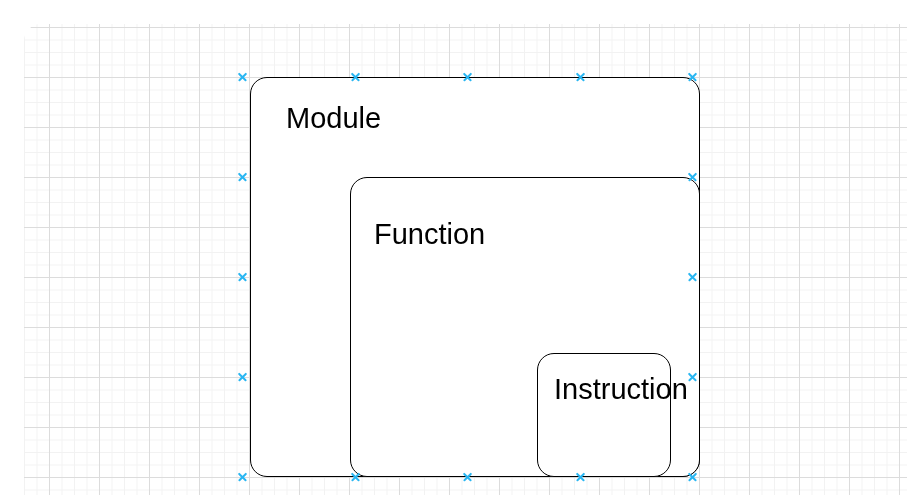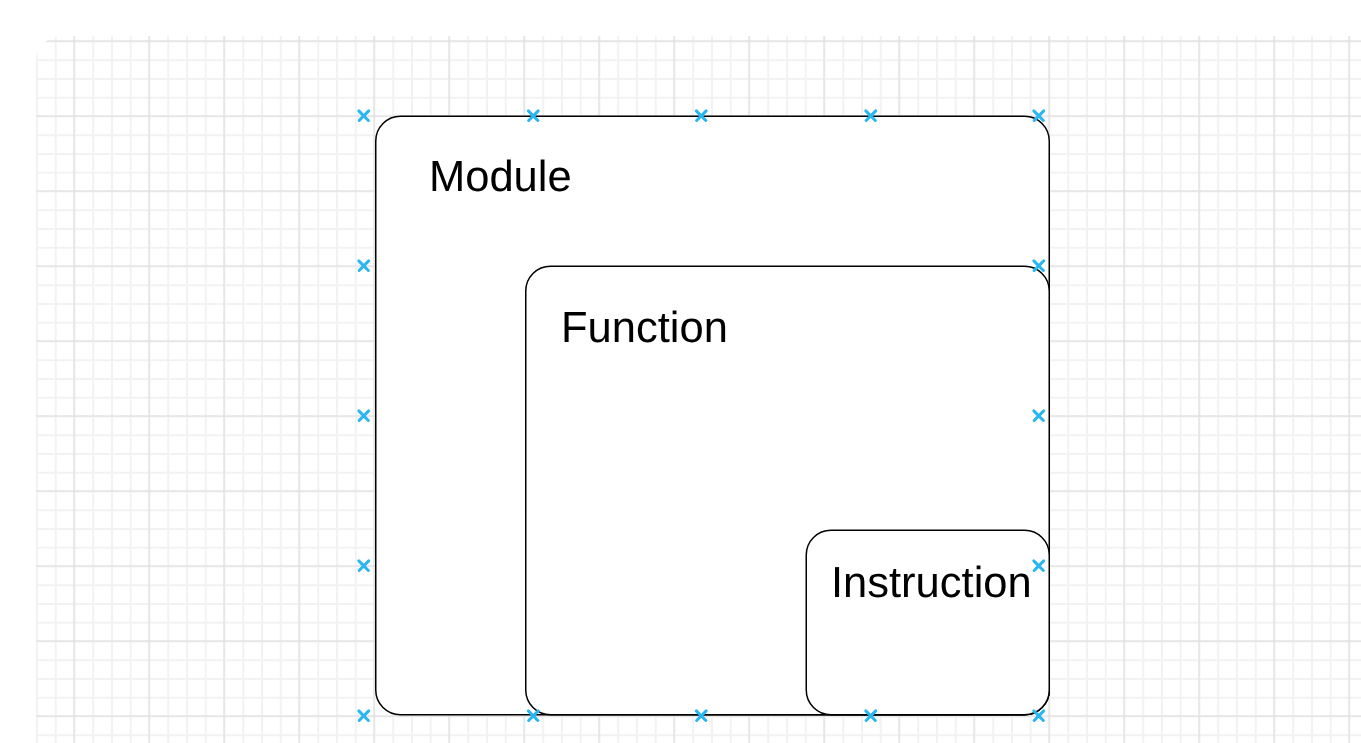--- a/index.html
+++ b/index.html
@@ -31,31 +31,31 @@
   }
 
   .shape {
     position: absolute;
     background: var(--shape-fill);
     border: 1px solid var(--shape-stroke);
   }
   .shape-module      { left: 226px; top:  53px; width: 450px; height: 400px; z-index: 1; }
   .shape-function    { left: 326px; top: 153px; width: 350px; height: 300px; z-index: 2; }
   .shape-basicblock  { left: 426px; top: 253px; width: 250px; height: 200px; z-index: 3; }
-  .shape-instruction { left: 513px; top: 329px; width: 163px; height: 124px; z-index: 4; }
+  .shape-instruction { left: 513px; top: 329px; width: 134px; height: 124px; z-index: 4; }
 
   .shape-label {
     position: absolute;
     font-size: 29px;
     line-height: 1;
     color: var(--label-color);
     white-space: nowrap;
   }
   .shape-module      > .shape-label { left: 23px; top: 14px; }
-  .shape-function    > .shape-label { left: 11px; top: 15px; }
+  .shape-function    > .shape-label { left: 11px; top: 30px; }
   .shape-basicblock  > .shape-label { left: 13px; top: 15px; }
   .shape-instruction > .shape-label { left:  4px; top:  9px; }
 
   
   .cp {
     position: absolute;
     width: 9px;
     height: 9px;
     transform: translate(-50%, -50%);
     z-index: 10;

